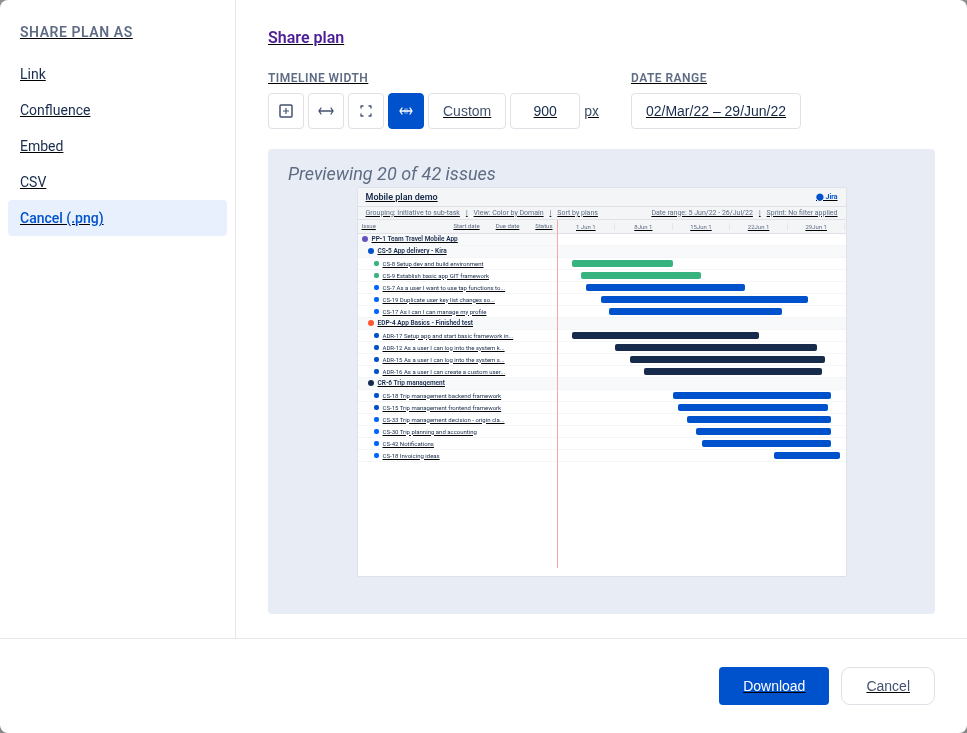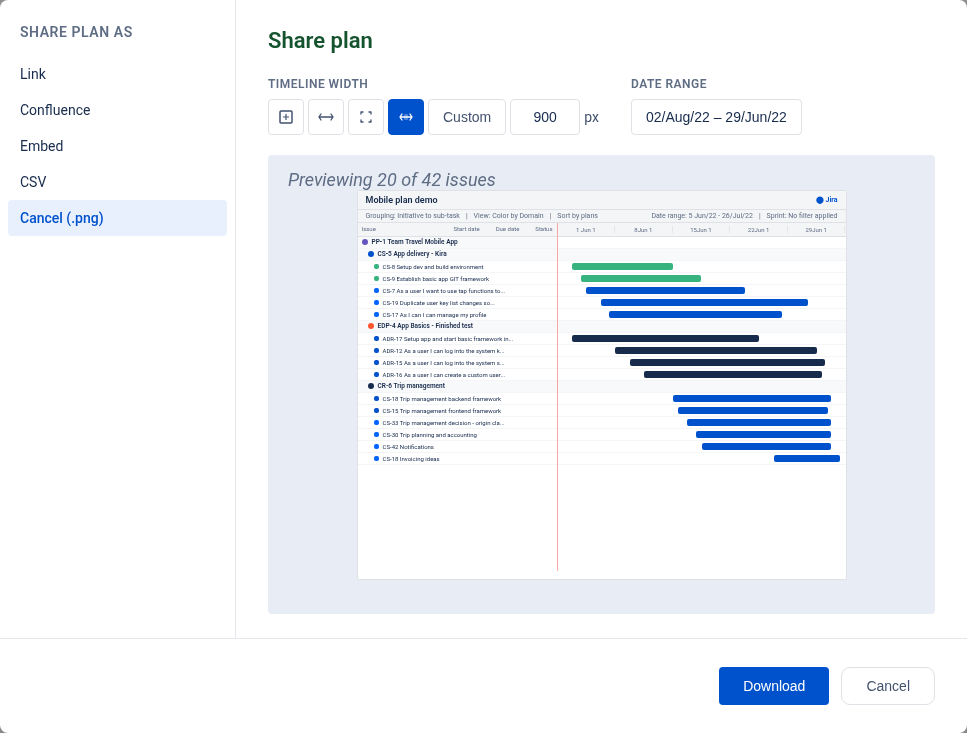--- a/index.html
+++ b/index.html
@@ -12,20 +12,21 @@
       min-height: 100vh;
       font-size: 14px;
     }
     .modal-overlay {
       background: rgba(0,0,0,0.4);
       position: fixed;
       inset: 0;
       display: flex;
       align-items: center;
       justify-content: center;
+      text-decoration: underline;
     }
     .modal {
       background: #fff;
       border-radius: 8px;
       width: 967px;
       min-height: 733px;
       display: flex;
       flex-direction: column;
       overflow: hidden;
       box-shadow: 0 8px 32px rgba(0,0,0,0.2);
@@ -67,23 +68,23 @@
       padding: 10px 12px;
     }
     
     .main-content {
       flex: 1;
       padding: 28px 32px 24px 32px;
       display: flex;
       flex-direction: column;
     }
     .main-title {
-      font-size: 22px;
+      font-size: 16px;
       font-weight: 600;
-      color: #14532d;
+      color: #4c1d95;
       margin-bottom: 24px;
     }
     .controls-row {
       display: flex;
       align-items: center;
       gap: 32px;
       margin-bottom: 20px;
     }
     .control-group {
       display: flex;
@@ -355,21 +356,21 @@
                 </svg>
               </button>
               <button class="custom-btn">Custom</button>
               <input class="px-input" type="text" value="900" style="">
               <span class="px-label">px</span>
             </div>
           </div>
 
           <div class="control-group">
             <span class="control-label">Date range</span>
-            <button class="date-range-btn">02/Aug/22 – 29/Jun/22</button>
+            <button class="date-range-btn">02/Mar/22 – 29/Jun/22</button>
           </div>
         </div>
 
         <div class="preview-area">
           <span class="preview-label">Previewing 20 of 42 issues</span>
 
           <div class="preview-image">
 
             <div class="gantt-header">
               <span class="gantt-title-text">Mobile plan demo</span>

